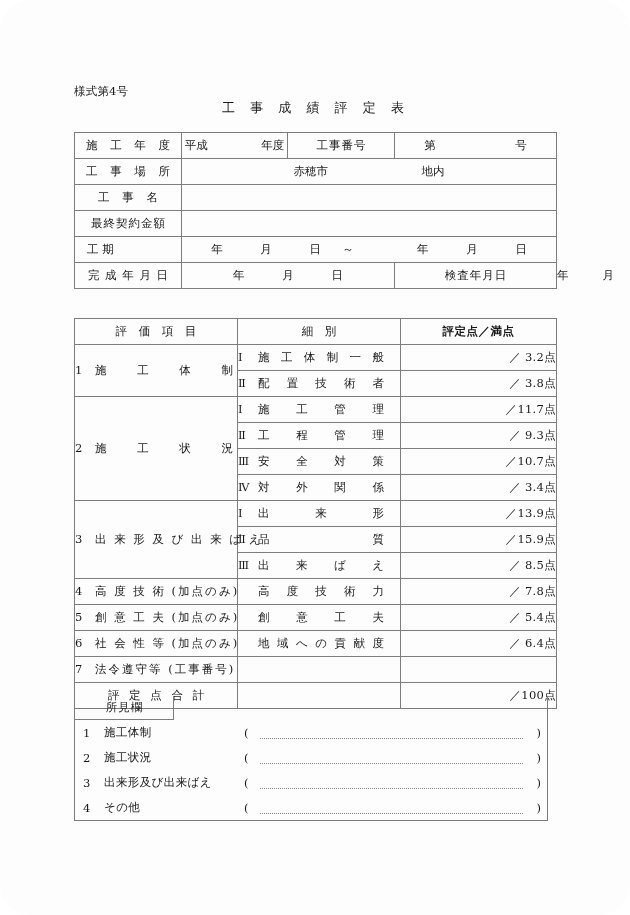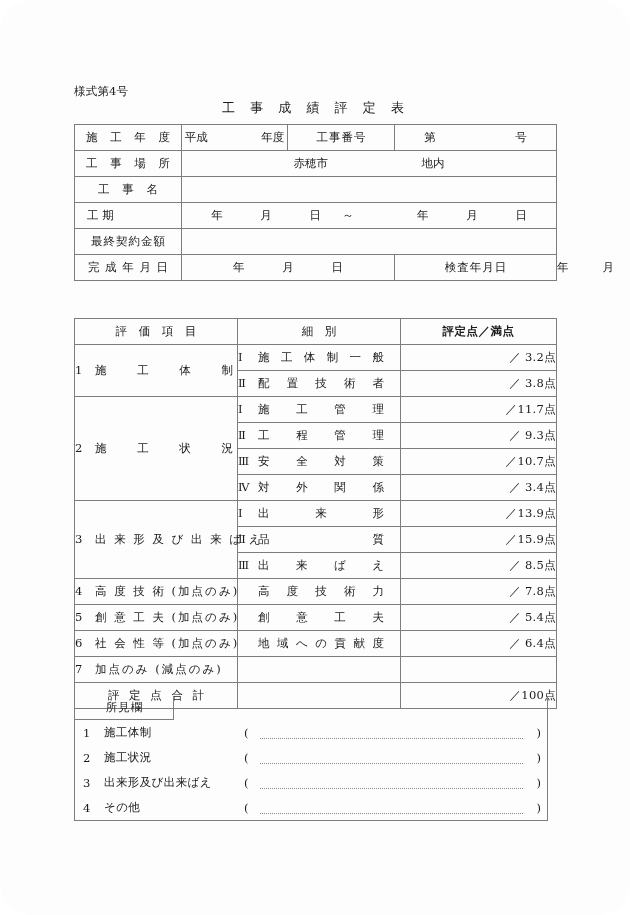--- a/index.html
+++ b/index.html
@@ -58,21 +58,21 @@
     font-size: 11.5px;
   }
   .frame td {
     border: 1px solid #7d7d7d;
     padding: 0;
     vertical-align: middle;
     height: 26px;
     box-sizing: border-box;
   }
 
-  #info-table { top: 124px; }
+  #info-table { top: 132px; }
 
   .lbl {
     text-align: center;
     letter-spacing: 4.5px;
     text-indent: 4.5px;
     white-space: nowrap;
   }
   .lbl-sp {          
     display: flex;
     justify-content: space-between;
@@ -246,44 +246,44 @@
         </td>
       </tr>
 
       <tr>
         <td class="lbl">工  事  名</td>
         <td colspan="3" class="pad-l"></td>
       </tr>
 
 
       <tr>
+        <td class="lbl-tight">最終契約金額</td>
+        <td colspan="3" class="pad-l"></td>
+      </tr>
+
+      <tr>
         <td>
           <span class="lbl-sp">工      期</span>
         </td>
         <td colspan="3" class="val-c">
           <span class="ymd">
             <span>年</span><span class="gap-m"></span>
             <span>月</span><span class="gap-m"></span>
             <span>日</span>
             <span style="display:inline-block;width:14px"></span>
             <span>～</span>
             <span style="display:inline-block;width:56px"></span>
             <span>年</span><span class="gap-m"></span>
             <span>月</span><span class="gap-m"></span>
             <span>日</span>
           </span>
         </td>
       </tr>
 
       <tr>
-        <td class="lbl-tight">最終契約金額</td>
-        <td colspan="3" class="pad-l"></td>
-      </tr>
-
-      <tr>
         <td class="lbl-tight">完 成 年 月 日</td>
         <td colspan="2" class="val-c">
           <span class="ymd">
             <span>年</span><span class="gap-m"></span>
             <span>月</span><span class="gap-m"></span>
             <span>日</span>
           </span>
         </td>
         <td class="lbl-tight" style="width:auto">検査年月日</td>
       <td class="val-c"><span class="ymd"><span>年</span><span class="gap-m"></span><span>月</span><span class="gap-m"></span></span></td>
@@ -425,21 +425,21 @@
               <span>域</span>
               <span>へ</span>
               <span>の</span>
               <span>貢</span>
               <span>献</span>
               <span>度</span>
             </span></td>
           <td class="score"><span class="mark">／</span>&nbsp;<span>6.4</span><span>点</span></td>
         </tr>
         <tr>
-          <td class="cat"><span class="cat-num">7</span><span class="cat-plain">加点のみ (減点のみ)</span></td>
+          <td class="cat"><span class="cat-num">7</span><span class="cat-plain">法令遵守等 (工事番号)</span></td>
           <td class="sub"></td>
           <td class="score"></td>
         </tr>
         <tr>
           <td class="hdr" style="letter-spacing:3px;text-indent:3px">評 定 点 合 計</td>
           <td></td>
           <td class="score"><span>／</span><span>100</span><span>点</span></td>
         </tr>
       </tbody>
   </table>

